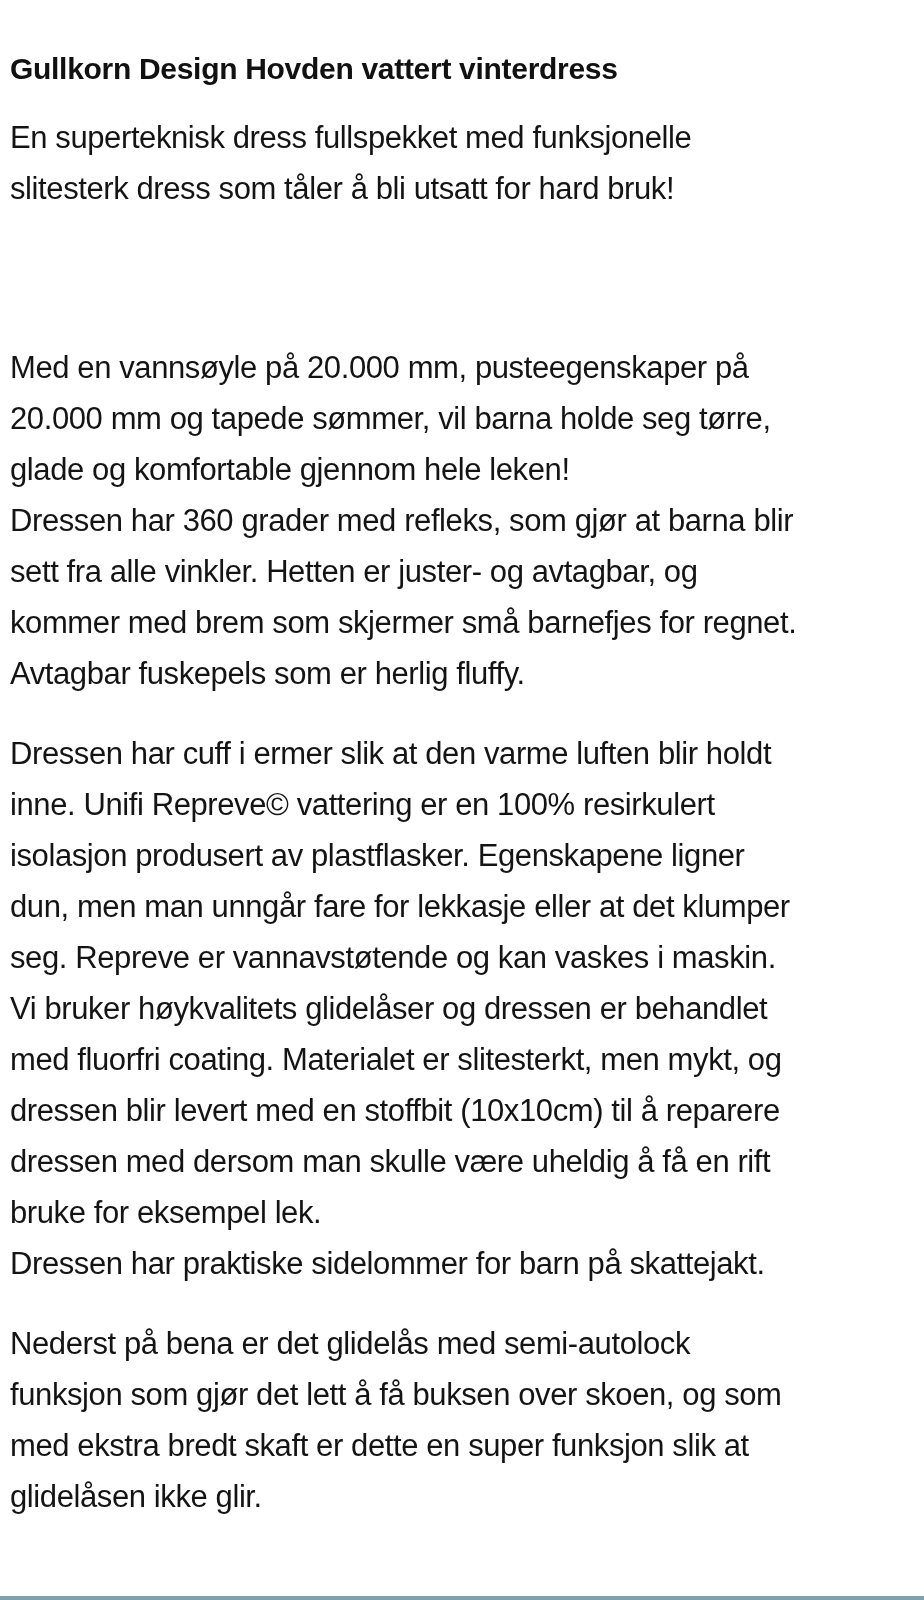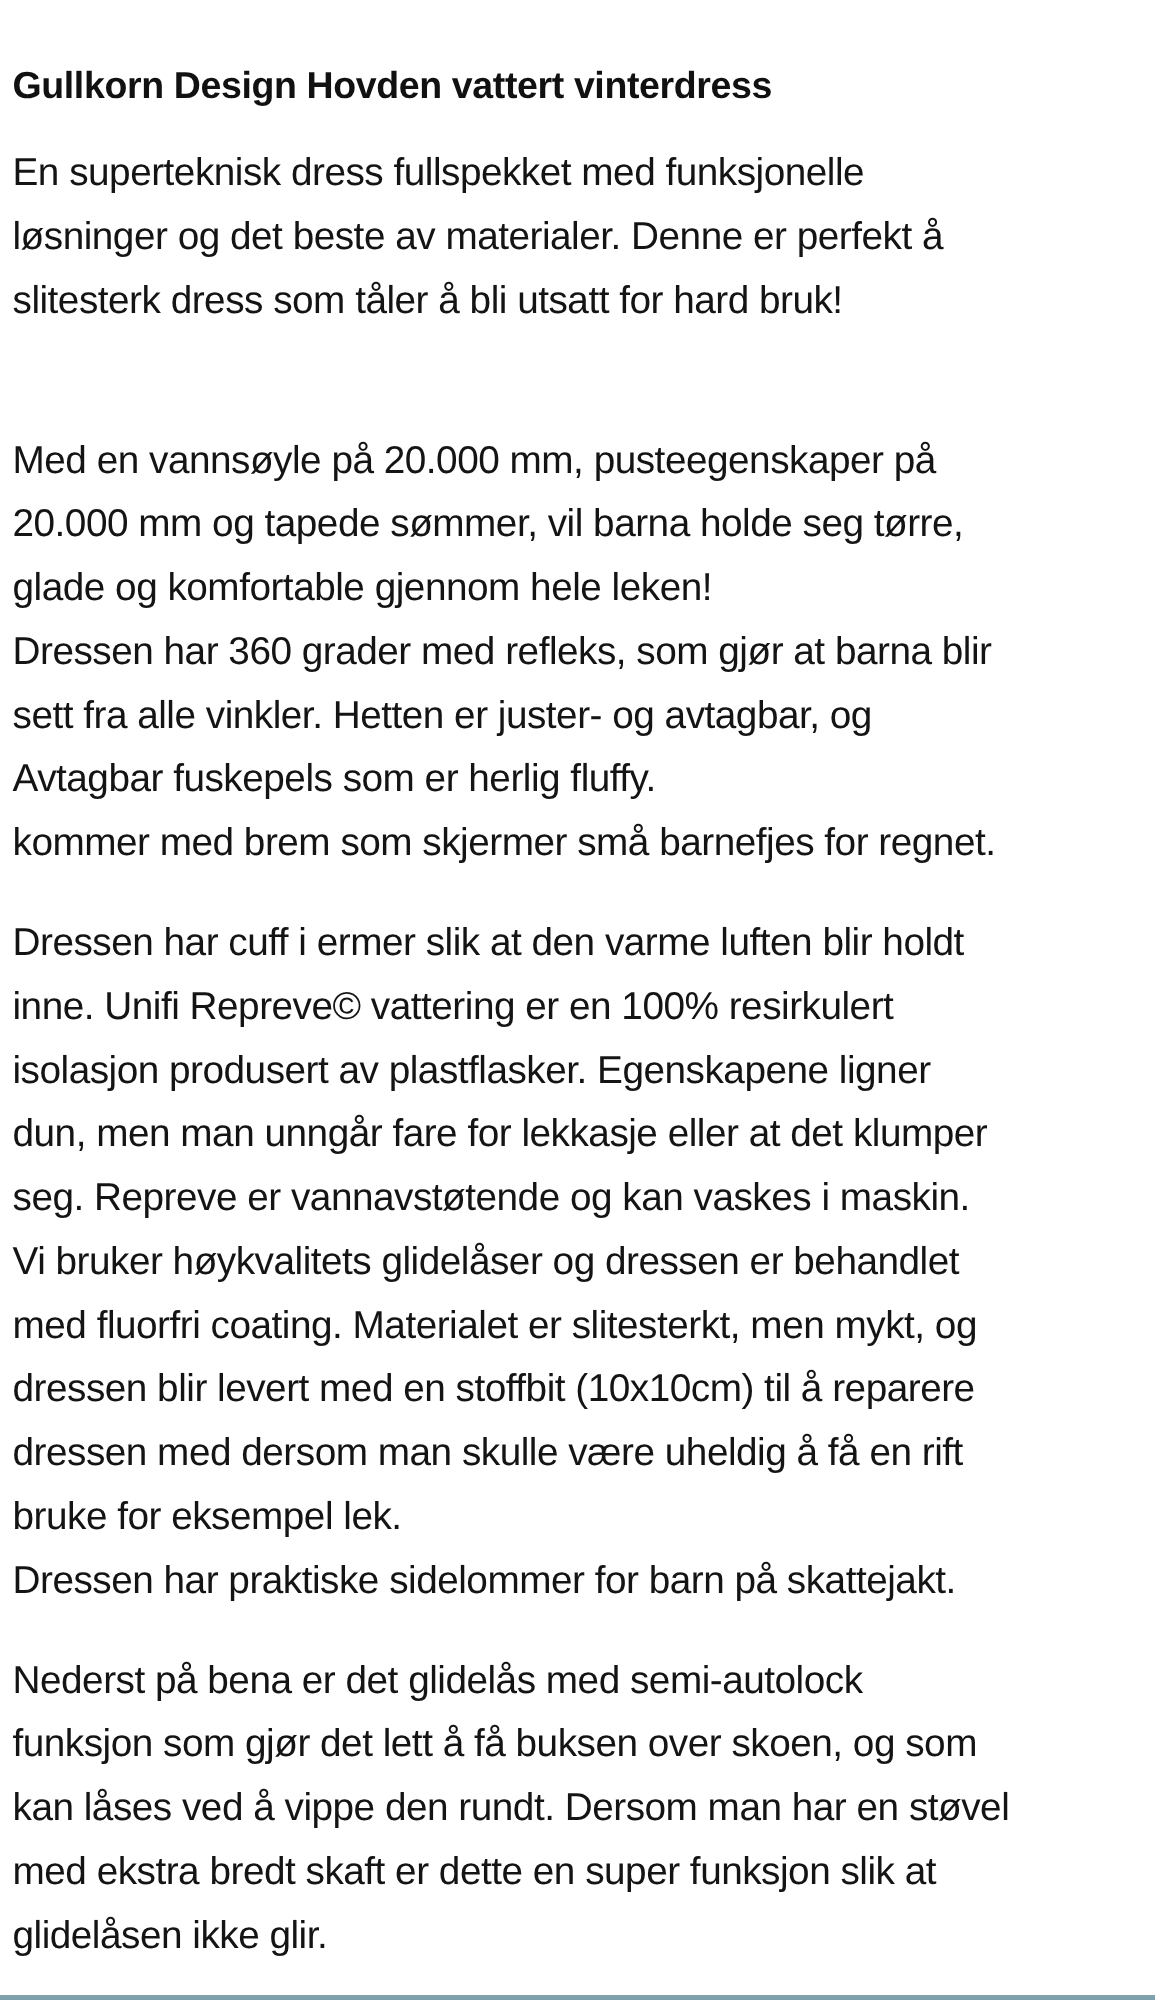--- a/index.html
+++ b/index.html
@@ -55,50 +55,48 @@
     }
   </style>
 </head>
 <body>
 
 <div class="page">
   <div class="title">Gullkorn Design Hovden vattert vinterdress</div>
 
   <div class="para" style="top:112px;">
     <span class="line">En superteknisk dress fullspekket med funksjonelle</span>
-    <span class="line">løsninger og det beste av materialer. Denne er perfekt å</span>
     <span class="line">slitesterk dress som tåler å bli utsatt for hard bruk!</span>
   </div>
 
   <div class="para" style="top:342px;">
     <span class="line">Med en vannsøyle på 20.000 mm, pusteegenskaper på</span>
     <span class="line">20.000 mm og tapede sømmer, vil barna holde seg tørre,</span>
     <span class="line">glade og komfortable gjennom hele leken!</span>
     <span class="line">Dressen har 360 grader med refleks, som gjør at barna blir</span>
     <span class="line">sett fra alle vinkler. Hetten er juster- og avtagbar, og</span>
+    <span class="line">kommer med brem som skjermer små barnefjes for regnet.</span>
     <span class="line">Avtagbar fuskepels som er herlig fluffy.</span>
-    <span class="line">kommer med brem som skjermer små barnefjes for regnet.</span>
   </div>
 
   <div class="para" style="top:728px;">
     <span class="line">Dressen har cuff i ermer slik at den varme luften blir holdt</span>
     <span class="line">inne. Unifi Repreve© vattering er en 100% resirkulert</span>
     <span class="line">isolasjon produsert av plastflasker. Egenskapene ligner</span>
     <span class="line">dun, men man unngår fare for lekkasje eller at det klumper</span>
     <span class="line">seg. Repreve er vannavstøtende og kan vaskes i maskin.</span>
     <span class="line">Vi bruker høykvalitets glidelåser og dressen er behandlet</span>
     <span class="line">med fluorfri coating. Materialet er slitesterkt, men mykt, og</span>
     <span class="line">dressen blir levert med en stoffbit (10x10cm) til å reparere</span>
     <span class="line">dressen med dersom man skulle være uheldig å få en rift</span>
     <span class="line">bruke for eksempel lek.</span>
     <span class="line">Dressen har praktiske sidelommer for barn på skattejakt.</span>
   </div>
 
   <div class="para" style="top:1318px;">
     <span class="line">Nederst på bena er det glidelås med semi-autolock</span>
     <span class="line">funksjon som gjør det lett å få buksen over skoen, og som</span>
-    <span class="line">kan låses ved å vippe den rundt. Dersom man har en støvel</span>
     <span class="line">med ekstra bredt skaft er dette en super funksjon slik at</span>
     <span class="line">glidelåsen ikke glir.</span>
   </div>
 </div>
 
 <div class="bottom-bar"></div>
 
 </body></html>

